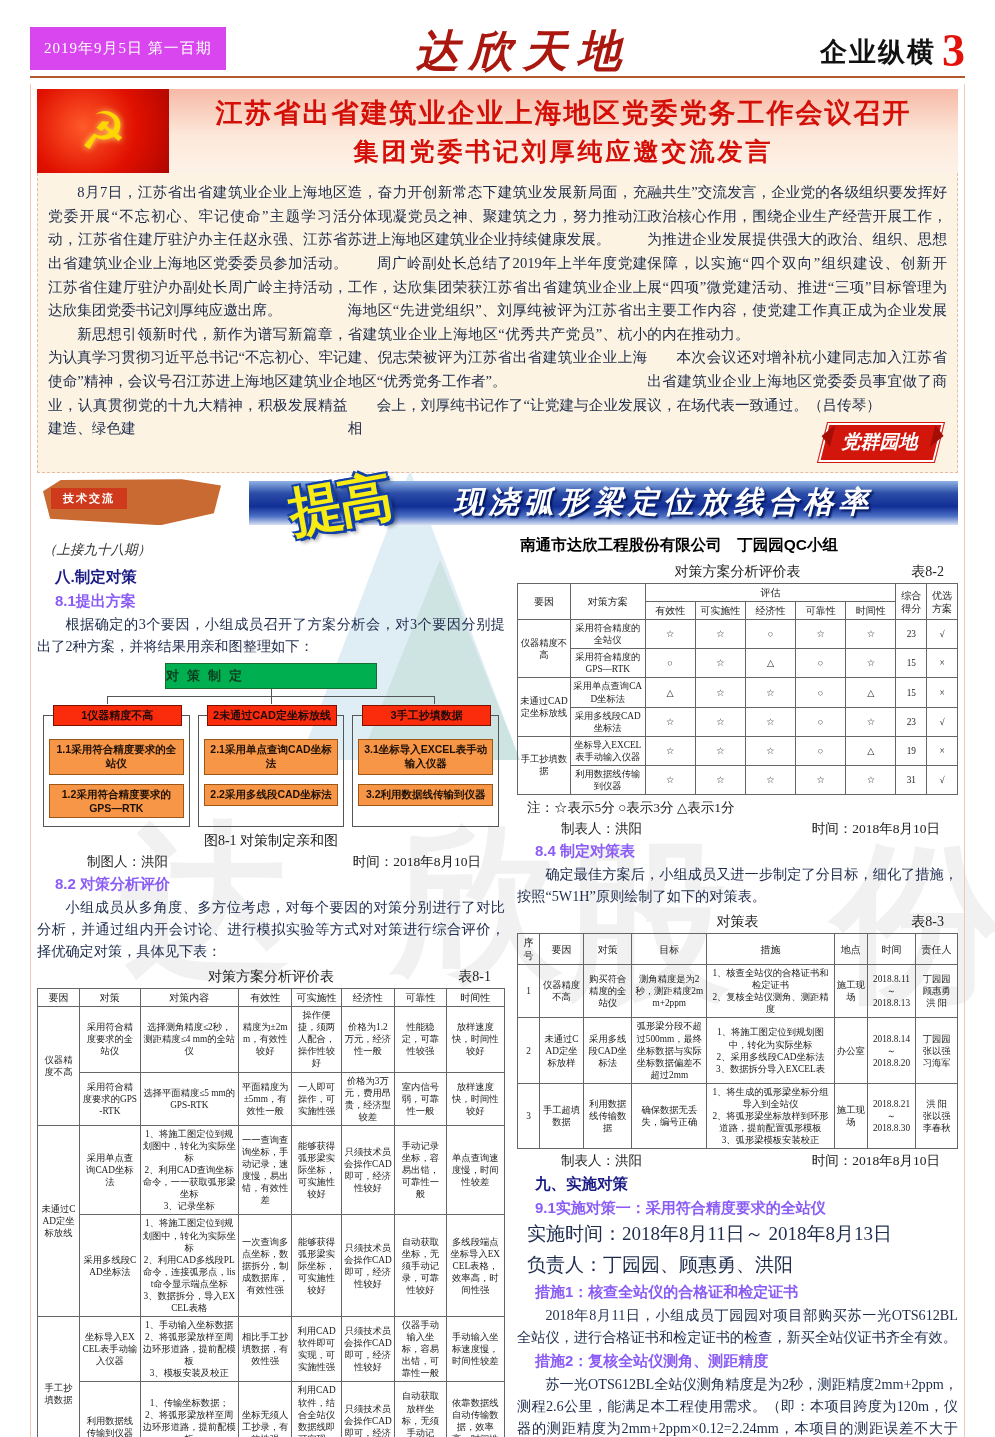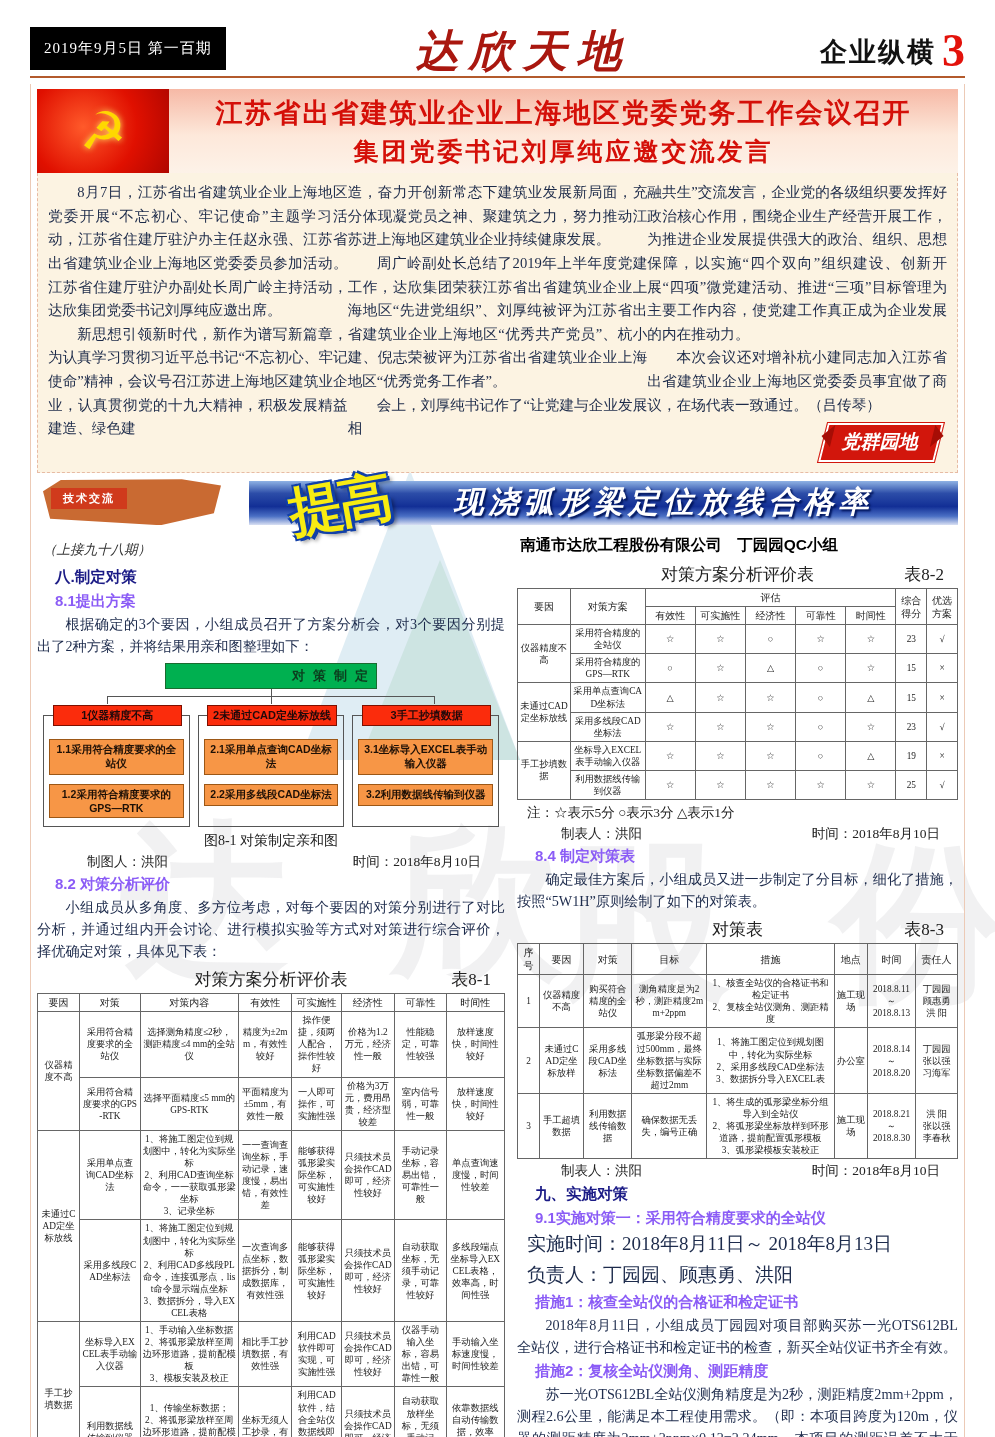--- a/index.html
+++ b/index.html
@@ -1,21 +1,21 @@
 <!DOCTYPE html>
 <html><head>
 <meta charset="utf-8">
 <style>
   html,body{margin:0;padding:0;background:#ffffff;}
   .page{position:relative;width:995px;height:1437px;background:#fff;overflow:hidden;
         font-family:"Liberation Serif","DejaVu Serif",serif;color:#222;}
   
   .masthead-row{display:flex;align-items:flex-end;justify-content:space-between;
     margin:26px 30px 0;padding-bottom:6px;border-bottom:2px solid #b35a2c;}
-  .date-box{background:#000000;color:#fff;font-size:15px;padding:12px 14px;letter-spacing:1px;}
+  .date-box{background:#d946ef;color:#fff;font-size:15px;padding:12px 14px;letter-spacing:1px;}
   .masthead-title{font-size:44px;font-weight:bold;font-style:italic;color:#a9170f;
     letter-spacing:10px;line-height:1;transform:translateY(4px);}
   .mast-right{display:flex;align-items:flex-end;gap:6px;}
   .section-label{font-size:27px;font-weight:bold;color:#111;letter-spacing:2px;}
   .page-number{font-size:46px;font-weight:bold;color:#e3120b;line-height:.8;}
   
   .frame{margin:6px 30px 0;border:1px solid #eccab6;border-top:none;padding:5px 6px 0;position:relative;}
   
   .banner{display:flex;height:84px;background:linear-gradient(180deg,#f6b9a6 0%,#fde8da 55%,#fdf2e8 100%);}
   .emblem-box{width:132px;flex:0 0 132px;background:radial-gradient(circle at 35% 45%,#ff5a2a 0%,#e01000 55%,#b00600 100%);
@@ -63,34 +63,34 @@
   
   .main{display:flex;gap:12px;margin-top:2px;position:relative;z-index:2;}
   .lcol{width:468px;flex:0 0 468px;}
   .rcol{flex:1;min-width:0;}
   h3.sec{font-size:15.5px;font-weight:bold;color:#1b1b86;margin:4px 0 2px 18px;
     font-family:"Liberation Sans","DejaVu Sans",sans-serif;}
   h4.sub{font-size:15px;font-weight:bold;color:#8b5cf6;margin:4px 0 2px 18px;
     font-family:"Liberation Sans","DejaVu Sans",sans-serif;}
   p.body{font-size:14.2px;line-height:1.55;margin:2px 0;text-indent:2em;text-align:justify;color:#1d2b4c;}
   p.plain{font-size:19px;line-height:1.5;margin:2px 0 2px 10px;color:#1d2b4c;}
-  .tbl-title-row{display:flex;justify-content:center;position:relative;font-size:17px;margin:6px 0 2px;}
+  .tbl-title-row{display:flex;justify-content:center;position:relative;font-size:14px;margin:6px 0 2px;}
   .tbl-tag{position:absolute;right:14px;top:0;}
   .sig-row{display:flex;justify-content:space-between;font-size:13.5px;margin:3px 18px 2px 44px;color:#222;}
   
   table.qc{width:100%;border-collapse:collapse;table-layout:fixed;font-size:9.3px;line-height:1.3;color:#222;}
   table.qc th,table.qc td{border:1px solid #666;padding:2px 2px;vertical-align:middle;
     text-align:center;word-break:break-all;}
   table.qc th{font-weight:normal;font-size:10px;}
   td.lt{text-align:left;white-space:pre-line;}
   td.pre{white-space:pre-line;}
   .note{font-size:13.5px;margin:4px 0 0 10px;}
   
   .affinity{margin:6px 6px 0;}
-  .root-box{width:210px;margin:0 auto;background:#00b050;border:1px solid #1a6b30;text-align:right;
+  .root-box{width:210px;margin:0 auto;background:#00b050;border:1px solid #1a6b30;text-align:left;
     font-weight:bold;font-size:13px;letter-spacing:8px;padding:3px 0;color:#063;color:#0b3d1e;}
   .stub{width:1px;height:7px;background:#555;margin:0 auto;}
   .rail{width:72%;margin:0 auto;border-top:1px solid #555;position:relative;height:7px;}
   .rail::before,.rail::after{content:"";position:absolute;top:0;width:1px;height:7px;background:#555;}
   .rail::before{left:0;} .rail::after{right:0;}
   .rail .midstub{position:absolute;left:50%;top:0;width:1px;height:7px;background:#555;}
   .groups{display:flex;justify-content:space-between;gap:8px;}
   .group{flex:1;border:1px solid #555;padding:14px 5px 8px;position:relative;margin-top:11px;}
   .gtitle{position:absolute;top:-11px;left:6%;width:88%;background:#fb2c0c;border:1px solid #7e1000;
     color:#20090a;font-weight:bold;font-size:11px;text-align:center;padding:2px 0;
@@ -392,21 +392,21 @@
             <td>19</td>
             <td>×</td>
           </tr>
           <tr>
             <td>利用数据线传输到仪器</td>
             <td>☆</td>
             <td>☆</td>
             <td>☆</td>
             <td>☆</td>
             <td>☆</td>
-            <td>25</td>
+            <td>31</td>
             <td>√</td>
           </tr>
         </tbody>
           </table>
         <div class="note">注：☆表示5分  ○表示3分  △表示1分</div>
         <div class="sig-row">
           <span>制表人：洪阳</span>
           <span>时间：2018年8月10日</span>
         </div>
 

